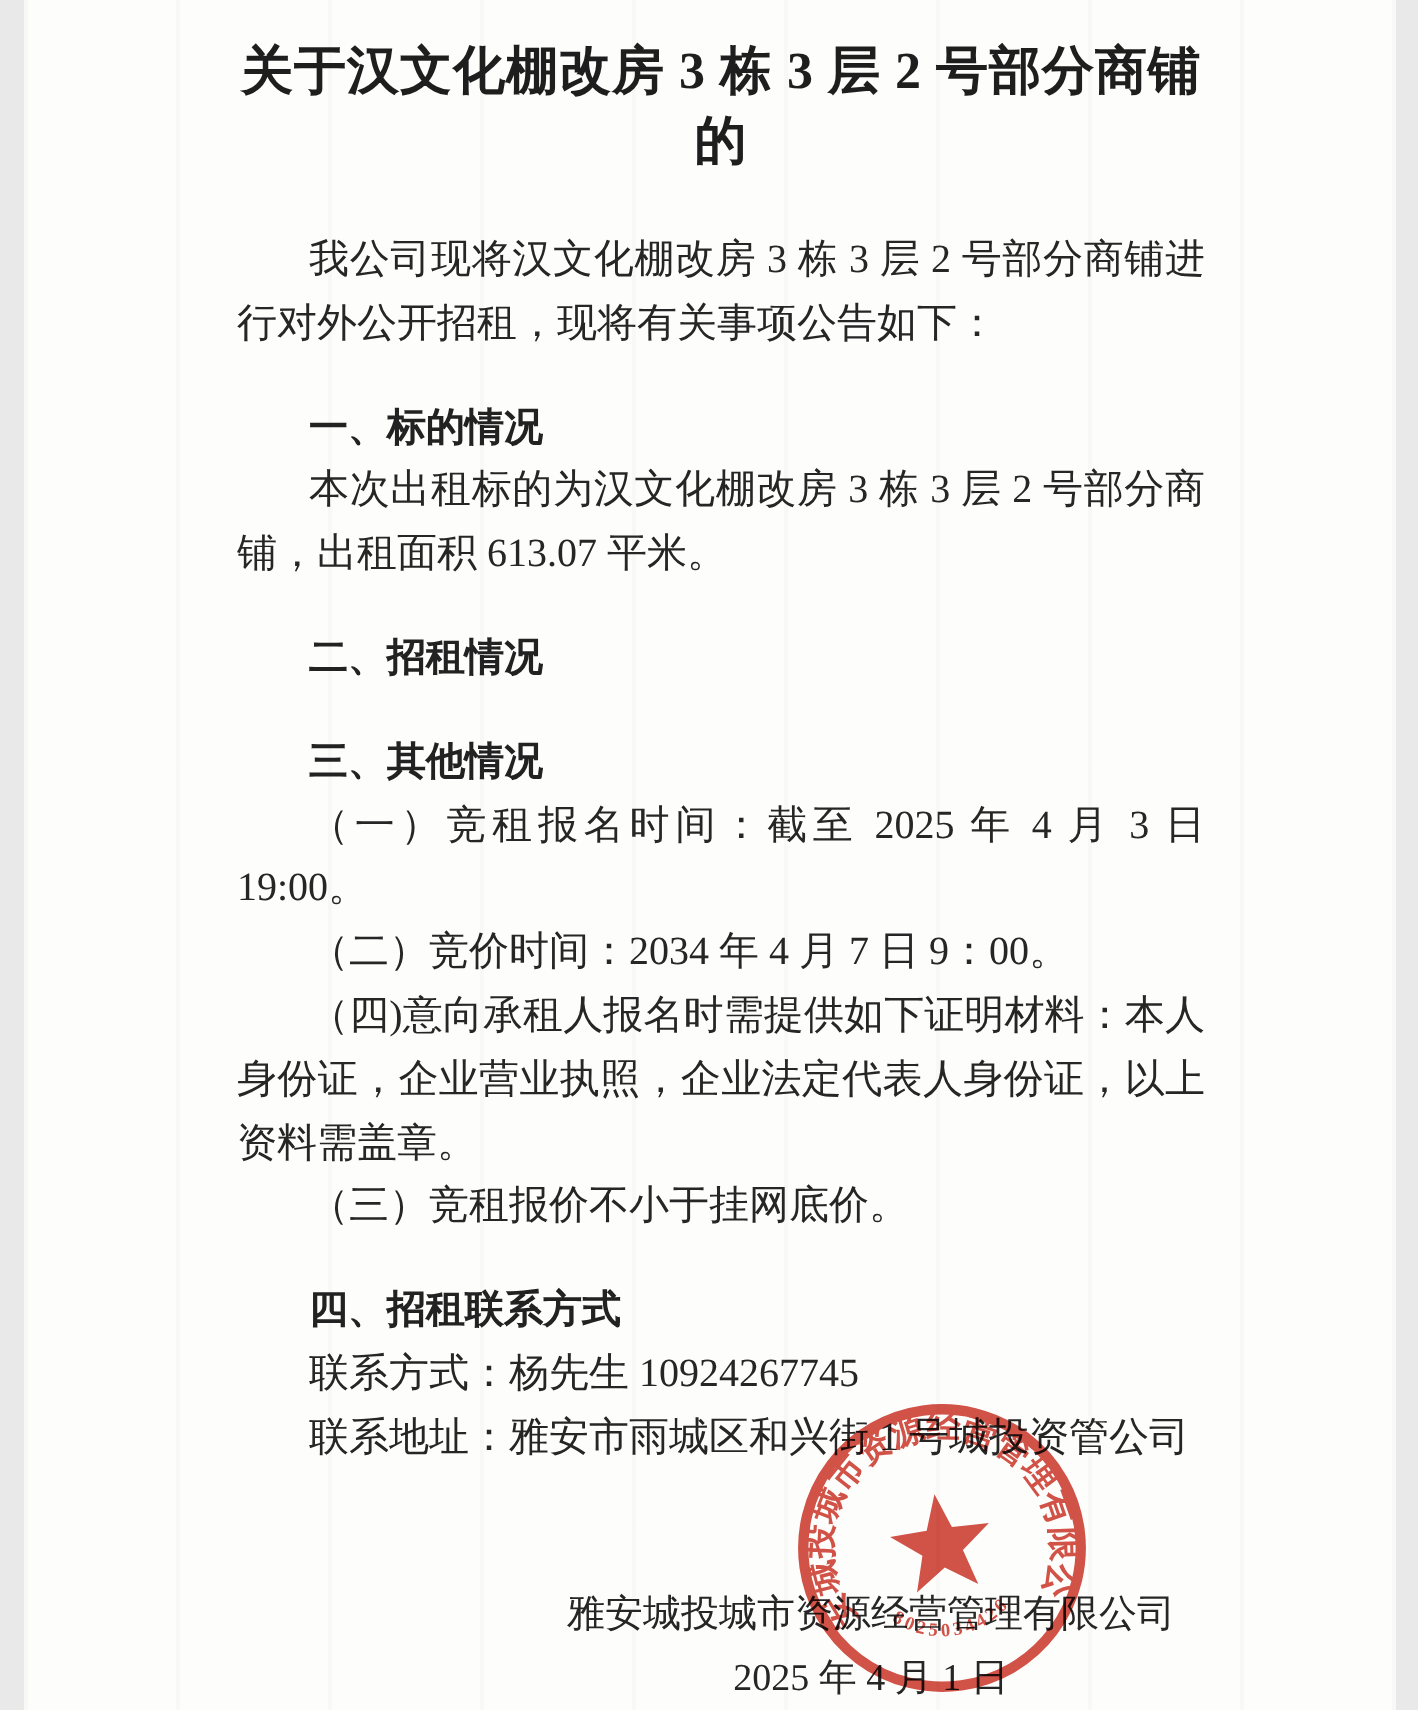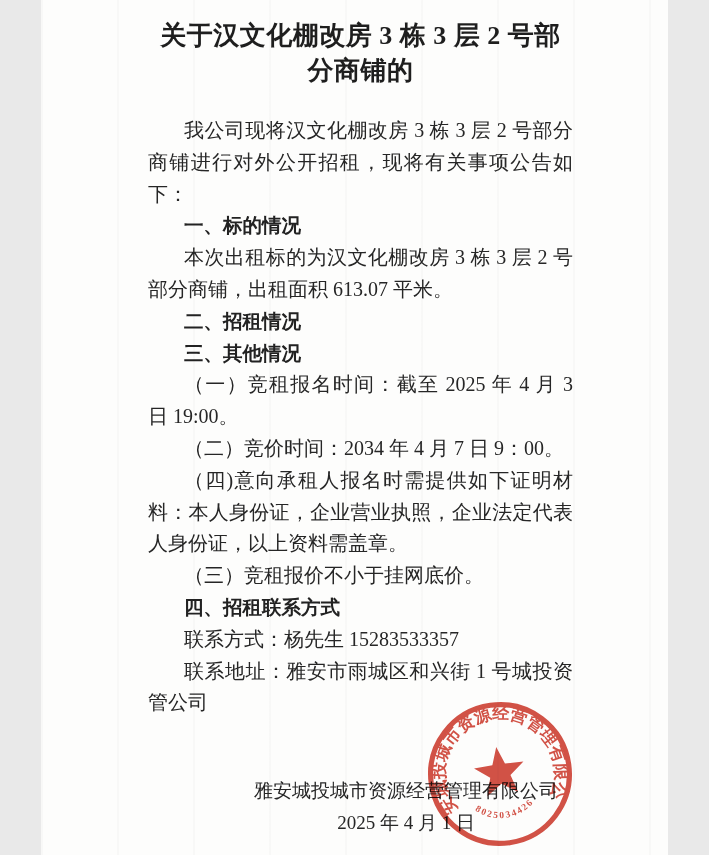--- a/index.html
+++ b/index.html
@@ -1,19 +1,19 @@
 <!DOCTYPE html>
 <html><head>
 <meta charset="utf-8">
 <style>
   * { margin: 0; padding: 0; box-sizing: border-box; }
   html, body { background: #e9e9e9; }
   .page {
     position: relative;
-    width: 627px;
+    width: 686px;
     height: 855px;
     margin: 0 auto;
     background:
       repeating-linear-gradient(90deg,
         rgba(0,0,0,0.018) 0px, rgba(0,0,0,0.018) 2px,
         rgba(0,0,0,0) 2px, rgba(0,0,0,0) 76px),
       #fdfdfc;
     overflow: hidden;
     font-family: "Liberation Serif", "DejaVu Serif", serif;
     color: #262626;
@@ -35,20 +35,21 @@
     line-height: 31.8px;
     text-align: justify;
   }
   .para { text-indent: 36px; }
   .heading {
     text-indent: 36px;
     font-weight: bold;
     font-family: "Liberation Sans", "DejaVu Sans", sans-serif;
     font-size: 19.5px;
     color: #222;
+    margin-top: 20px;
   }
   .signature {
     margin-top: 56px;
     display: flex;
     justify-content: flex-end;
     padding-right: 15px;
   }
   .signature-inner {
     display: inline-block;
     text-align: center;
@@ -90,21 +91,21 @@
 
       <p class="heading">二、招租情况</p>
 
       <p class="heading">三、其他情况</p>
       <p class="para">（一）竞租报名时间：截至 2025 年 4 月 3 日 19:00。</p>
       <p class="para">（二）竞价时间：2034 年 4 月 7 日 9：00。</p>
       <p class="para">（四)意向承租人报名时需提供如下证明材料：本人身份证，企业营业执照，企业法定代表人身份证，以上资料需盖章。</p>
       <p class="para">（三）竞租报价不小于挂网底价。</p>
 
       <p class="heading">四、招租联系方式</p>
-      <p class="para">联系方式：杨先生 15283533357</p>
+      <p class="para">联系方式：杨先生 10924267745</p>
       <p class="para">联系地址：雅安市雨城区和兴街 1 号城投资管公司</p>
     </div>
 
     <div class="signature">
       <div class="signature-inner">
         <div>雅安城投城市资源经营管理有限公司</div>
         <div>2025 年 4 月 1 日</div>
       </div>
     </div>
   </div>

